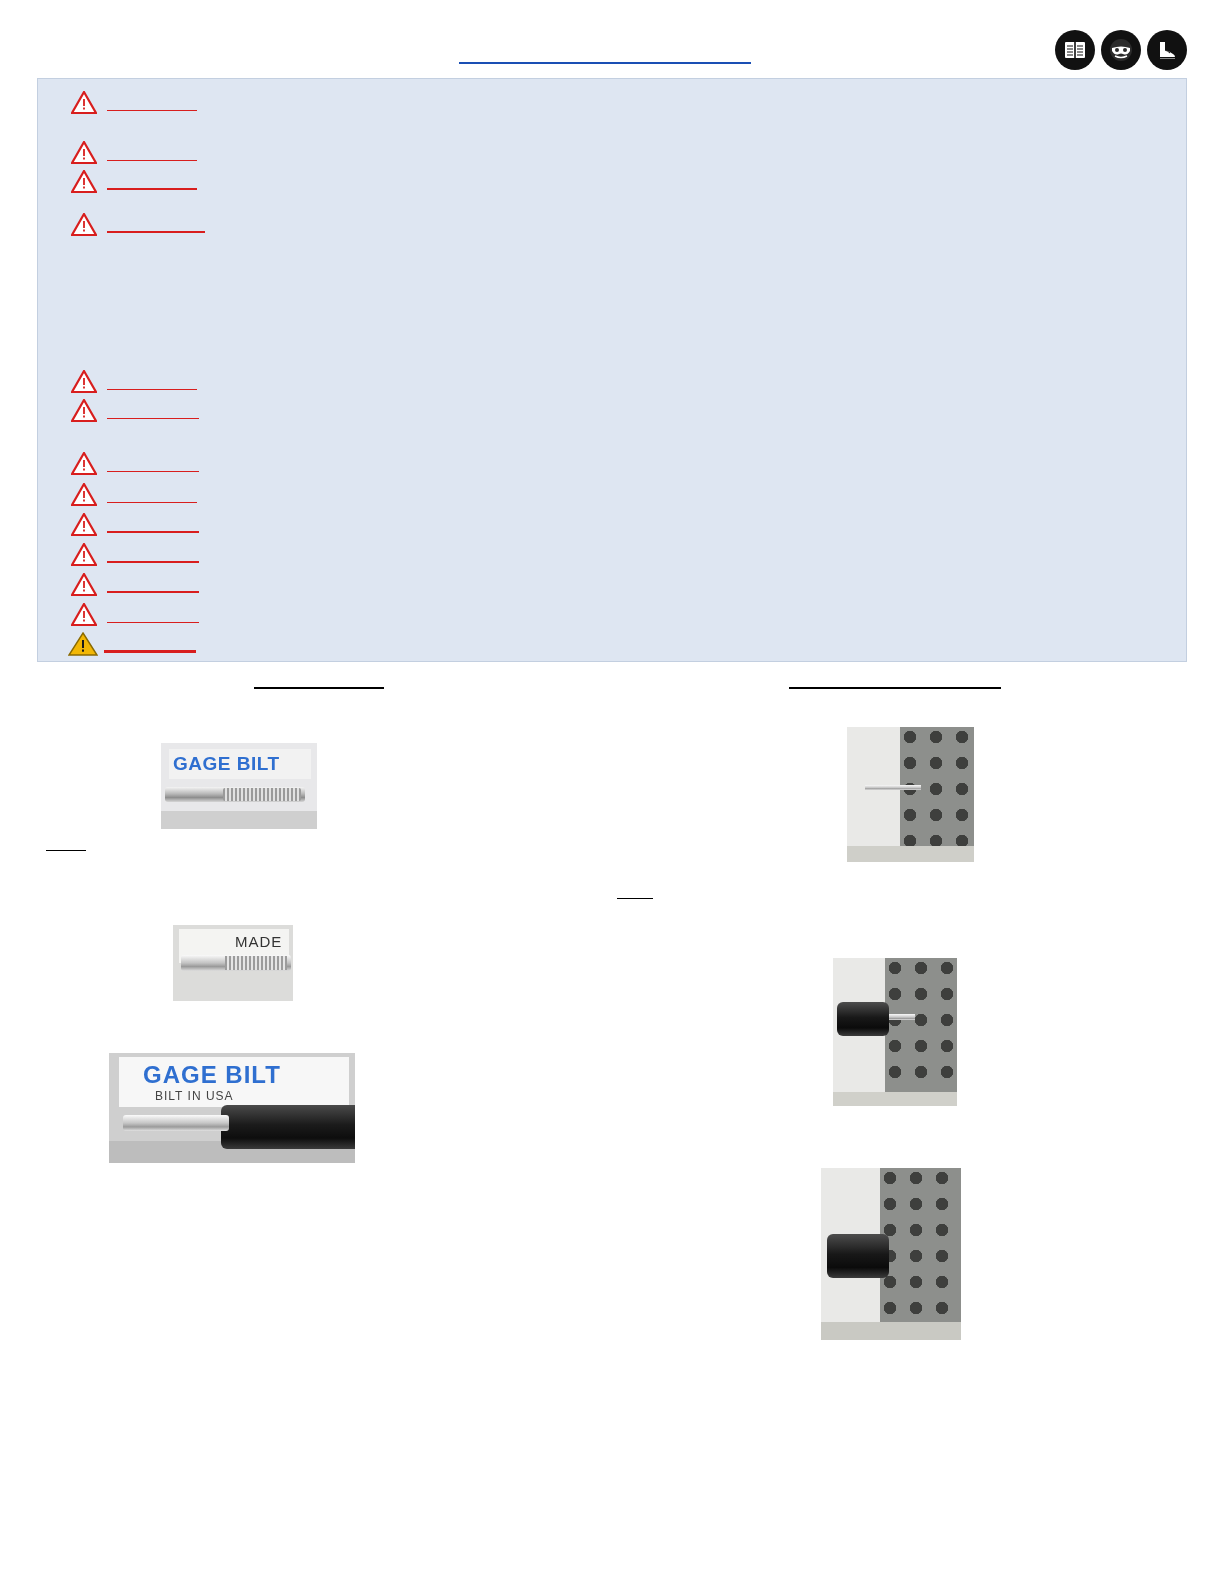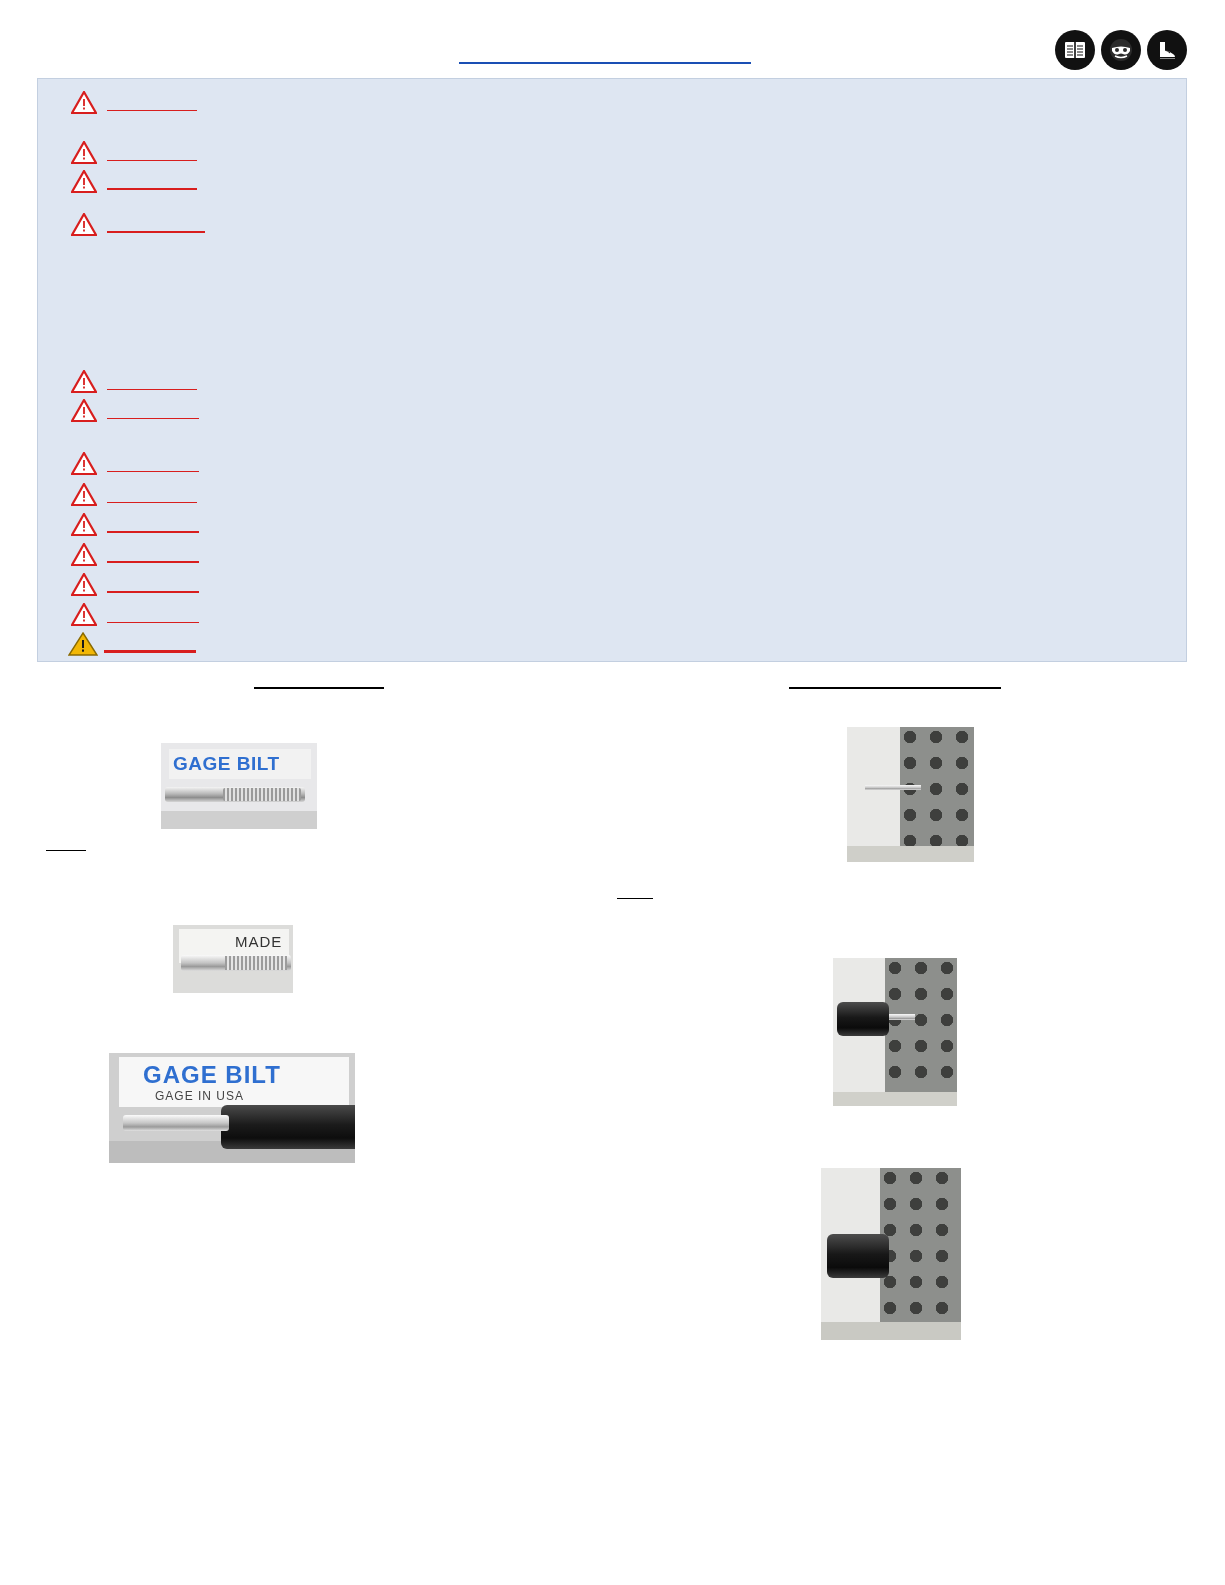--- a/index.html
+++ b/index.html
@@ -418,37 +418,37 @@
   <div class="ph-inner">
     <div class="pf-white"></div>
     <div class="pf-plate">
         <div class="pf-holes"></div>
       </div>
     <div class="pn-pin" style="left:18px; top:58px; width:56px; height:5px;"></div>
     <div style="position:absolute; left:0; bottom:0; width:100%; height:16px; background:#cfcfc9;"></div>
   </div>
 </div>
 
-<div class="photo" style="left:173px; top:925px; width:120px; height:68px;">
+<div class="photo" style="left:173px; top:925px; width:120px; height:76px;">
   <div class="ph-inner">
     <div class="p3-bg"></div>
     <div class="p3-card"></div>
     <div class="p3-text">MADE</div>
     <div class="p3-pin"></div>
     <div class="p3-thread"></div>
   </div>
 </div>
 
 <div class="photo" style="left:109px; top:1053px; width:246px; height:110px;">
   <div class="ph-inner">
     <div class="p4-bg"></div>
 
     <div class="p4-card"></div>
     <div class="p4-brand">GAGE BILT</div>
-    <div class="p4-made">GAGE IN USA</div>
+    <div class="p4-made">BILT IN USA</div>
     <div class="p4-floor"></div>
     <div class="p4-nose"></div>
     <div class="p4-pin"></div>
   </div>
 </div>
 
 <div class="photo" style="left:833px; top:958px; width:124px; height:148px;">
   <div class="ph-inner">
     <div class="pf-white"></div>
     <div class="pf-plate">

